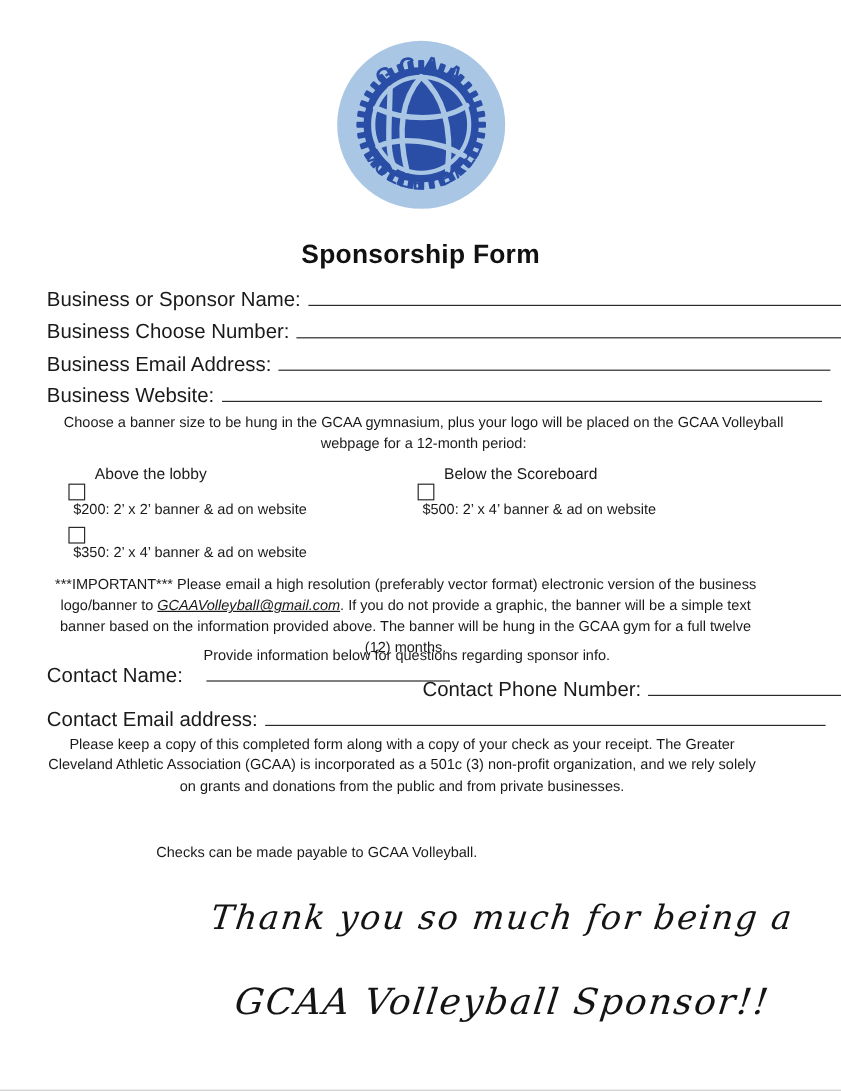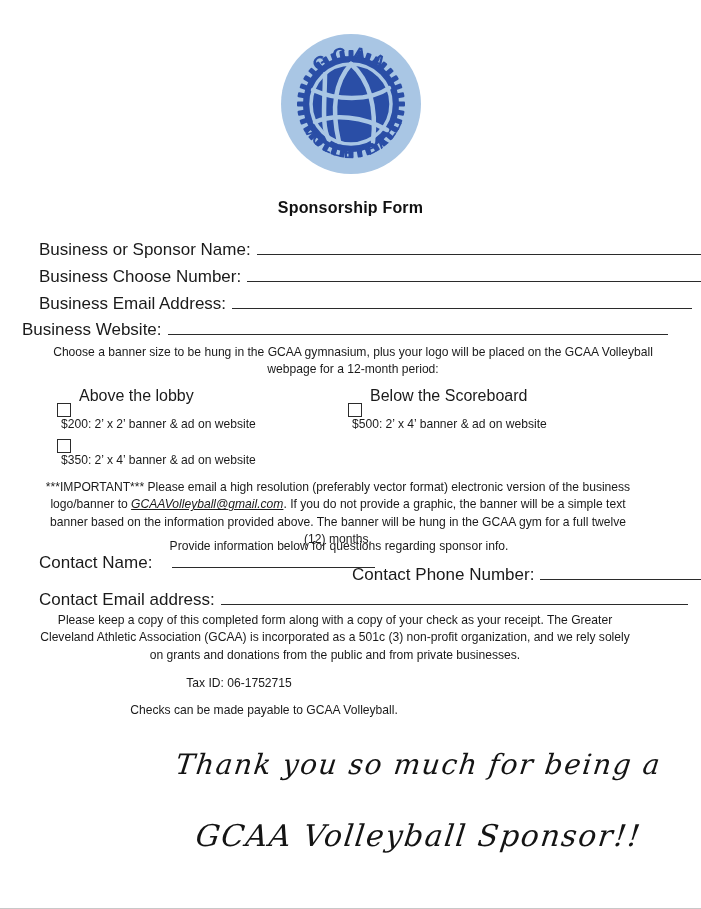--- a/index.html
+++ b/index.html
@@ -35,21 +35,21 @@
   }
   .logo-svg { display: block; width: 148px; height: 148px; }
 
   
   .title {
     position: absolute;
     left: 0;
     top: 199px;
     width: 701px;
     text-align: center;
-    font-size: 16px;
+    font-size: 22px;
     font-weight: bold;
     letter-spacing: 0.2px;
     color: #111111;
   }
 
   
   .field-row {
     position: absolute;
     display: flex;
     align-items: baseline;
@@ -60,21 +60,21 @@
   .field-rule {
     display: inline-block;
     border-bottom: 1.1px solid #2b2b2b;
     height: 11px;
     margin-left: 6px;
   }
 
   
   .opt-head {
     position: absolute;
-    font-size: 16px;
+    font-size: 13px;
     color: #1a1a1a;
     white-space: nowrap;
   }
   .opt-row {
     position: absolute;
     display: flex;
     align-items: flex-start;
     font-size: 12.1px;
     white-space: nowrap;
     flex-direction: column;
@@ -207,21 +207,21 @@
   <div class="field-row" style="left:39px; top:267px;">
     <span class="field-label">Business Choose Number:</span>
     <span class="field-rule" style="width:461px;"></span>
   </div>
 
   <div class="field-row" style="left:39px; top:294px;">
     <span class="field-label">Business Email Address:</span>
     <span class="field-rule" style="width:460px;"></span>
   </div>
 
-  <div class="field-row" style="left:22px; top:320px;">
+  <div class="field-row" style="left:39px; top:320px;">
     <span class="field-label">Business Website:</span>
     <span class="field-rule" style="width:500px;"></span>
   </div>
 
   <div class="para" style="left:39px; top:344px; width:628px;">Choose a banner size to be hung in the GCAA gymnasium, plus your logo will be placed on the GCAA Volleyball webpage for a 12-month period:</div>
 
   <div class="opt-head" style="left:79px; top:387px;">Above the lobby</div>
 
   <div class="opt-row" style="left:57px; top:402px;">
     <span class="cbx"></span>
@@ -256,20 +256,19 @@
     <span class="field-rule" style="width:163px;"></span>
   </div>
 
   <div class="field-row" style="left:39px; top:590px;">
     <span class="field-label">Contact Email address:</span>
     <span class="field-rule" style="width:467px;"></span>
   </div>
 
   <div class="para" style="left:39px; top:612px; width:592px;">Please keep a copy of this completed form along with a copy of your check as your receipt.  The Greater Cleveland Athletic Association (GCAA) is incorporated as a 501c (3) non-profit organization, and we rely solely on grants and donations from the public and from private businesses.</div>
 
-  <div class="para" style="left:39px; top:675px; width:400px;">Tax ID:  06-1752715</div>
 
   <div class="para" style="left:39px; top:702px; width:450px;">Checks can be made payable to GCAA Volleyball.</div>
 
   <div class="sig sig-1">Thank you so much for being a</div>
   <div class="sig sig-2">GCAA Volleyball Sponsor!!</div>
 
 </div>
 
 </body></html>

